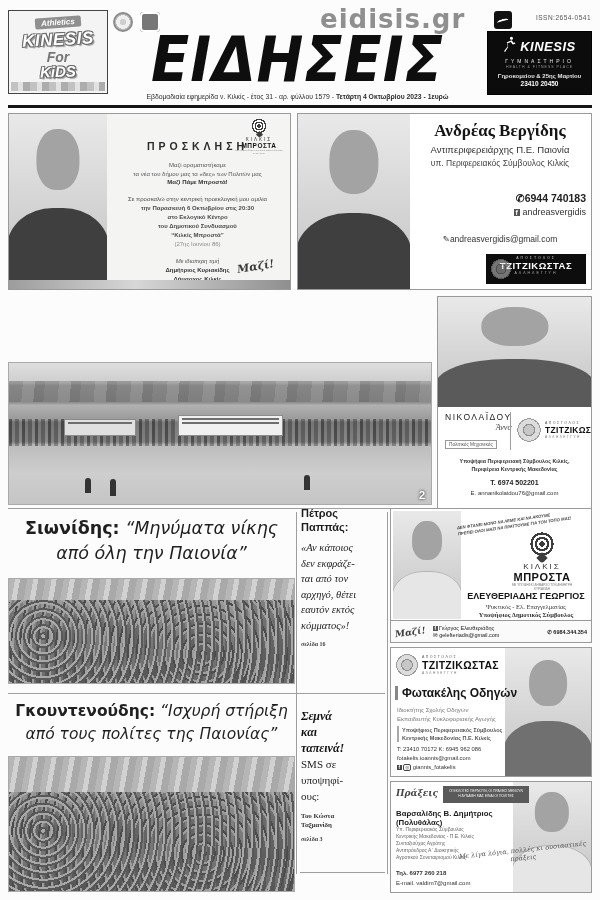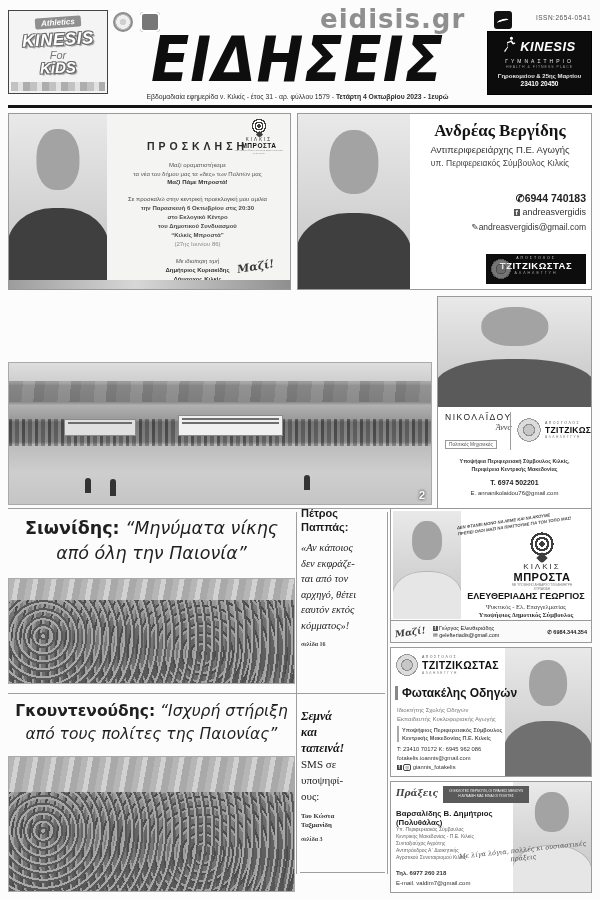--- a/index.html
+++ b/index.html
@@ -6,21 +6,21 @@
   html,body { background:#e9e9e9; }
   body { font-family:"Liberation Sans", sans-serif; }
   .page { position:relative; width:600px; height:900px; margin:0 auto; background:#fcfcfc; overflow:hidden; color:#1a1a1a; }
   .abs { position:absolute; }
 
   
   .kids-ad { left:8px; top:10px; width:100px; height:84px; border:1px solid #444; background:#f4f4f4; text-align:center; overflow:hidden; }
   .kids-banner { display:inline-block; margin-top:4px; padding:1px 6px; background:#8f8f8f; color:#fff; font-size:8px; font-weight:bold; font-style:italic; border-radius:2px; transform:rotate(-4deg); }
   .outline-txt { font-weight:bold; font-style:italic; color:#fff; text-shadow:-1px -1px 0 #6a6a6a,1px -1px 0 #6a6a6a,-1px 1px 0 #6a6a6a,1px 1px 0 #6a6a6a, 2px 2px 1px #9a9a9a; }
   .kids-kinesis { font-size:17px; letter-spacing:.5px; margin-top:1px; transform:rotate(-3deg); }
-  .kids-for { font-size:11px; font-style:italic; font-weight:normal; color:#777; margin-top:-1px; }
+  .kids-for { font-size:14px; font-style:italic; font-weight:bold; color:#777; margin-top:-1px; }
   .kids-kids { font-size:15px; margin-top:-2px; transform:rotate(-2deg); }
   .kids-strip { position:absolute; left:2px; right:2px; bottom:2px; height:9px; background:repeating-linear-gradient(90deg,#c2c2c2 0 7px,#e2e2e2 7px 12px,#adadad 12px 19px); }
   .mini-logo { width:20px; height:20px; border-radius:50%; border:2px solid #8d8d8d; background:radial-gradient(circle,#cfcfcf 0 30%,#efefef 30% 60%,#bdbdbd 60%); }
   .mini-logo2 { width:20px; height:20px; border-radius:4px; background:#777; box-shadow:inset 0 0 0 2px #fff, inset 0 0 0 4px #777; }
   .website { font-size:26px; font-weight:bold; color:#8f8f8f; letter-spacing:1px; font-family:"DejaVu Sans", sans-serif; }
   .logo-mark { width:18px; height:18px; background:#111; border-radius:3px; position:relative; }
   .logo-mark span { position:absolute; left:3px; top:8px; width:12px; height:5px; border-top:2px solid #fff; border-radius:50%; transform:rotate(-15deg); }
   .issn { font-size:6.5px; color:#555; letter-spacing:.5px; }
   .masthead { left:105px; top:26px; width:385px; text-align:center; font-family:"DejaVu Sans", sans-serif; font-weight:bold; font-style:italic; font-size:56px; letter-spacing:1px; color:#0e0e0e; transform:scaleY(1.12); transform-origin:top center; line-height:60px; white-space:nowrap; }
   .subtitle { left:105px; top:93px; width:385px; text-align:center; font-size:6.8px; color:#2c2c2c; }
@@ -177,30 +177,30 @@
       </div>
     </div>
     <div class="script" style="position:absolute; right:16px; bottom:16px; font-size:11px; transform:rotate(-9deg);">Μαζί!</div>
     <div style="position:absolute; left:0; right:0; bottom:0; height:9px; background:linear-gradient(90deg,#9c9c9c,#d7d7d7 45%,#8f8f8f);"></div>
   </div>
 
   <div class="abs ad" style="left:297px; top:113px; width:295px; height:177px;">
     <div class="portrait p-darksuit" style="position:absolute; left:0; top:0; width:112px; height:177px;"></div>
     <div style="position:absolute; left:116px; right:5px; top:7px; text-align:center;">
       <div class="serif" style="font-size:17px; font-weight:bold; color:#151515;">Ανδρέας Βεργίδης</div>
-      <div style="font-size:9.5px; color:#333; margin-top:3px;">Αντιπεριφερειάρχης Π.Ε. Αγωγής</div>
+      <div style="font-size:9.5px; color:#333; margin-top:3px;">Αντιπεριφερειάρχης Π.Ε. Παιονία</div>
       <div style="font-size:8.5px; color:#444; margin-top:3px;">υπ. Περιφερειακός Σύμβουλος Κιλκίς</div>
       <div style="margin-top:24px; text-align:right; font-size:10.5px; font-weight:bold; color:#222;">
         <span class="ic">✆ </span><span>6944 740183</span>
       </div>
       <div style="margin-top:3px; text-align:right; font-size:9px; color:#333;">
         <span class="ic" style="background:#555;color:#fff;padding:0 2px;font-size:7px;font-weight:bold;">f</span>
         <span>andreasvergidis</span>
       </div>
-      <div style="margin-top:5px; text-align:right; font-size:8.5px; color:#333;">
+      <div style="margin-top:17px; font-size:8.5px; color:#333;">
         <span class="ic">✎ </span><span>andreasvergidis@gmail.com</span>
       </div>
     </div>
     <div class="tz-black" style="position:absolute; right:5px; bottom:5px; width:100px; height:30px;">
       <div class="tz-emblem" style="position:absolute; left:4px; top:4px; width:22px; height:22px; opacity:.5;"></div>
       <div class="tz-top">ΑΠΟΣΤΟΛΟΣ</div>
       <div class="tz-name">ΤΖΙΤΖΙΚΩΣΤΑΣ</div>
       <div class="tz-sub">ΑΛΛΗΛΕΓΓΥΗ</div>
     </div>
   </div>

